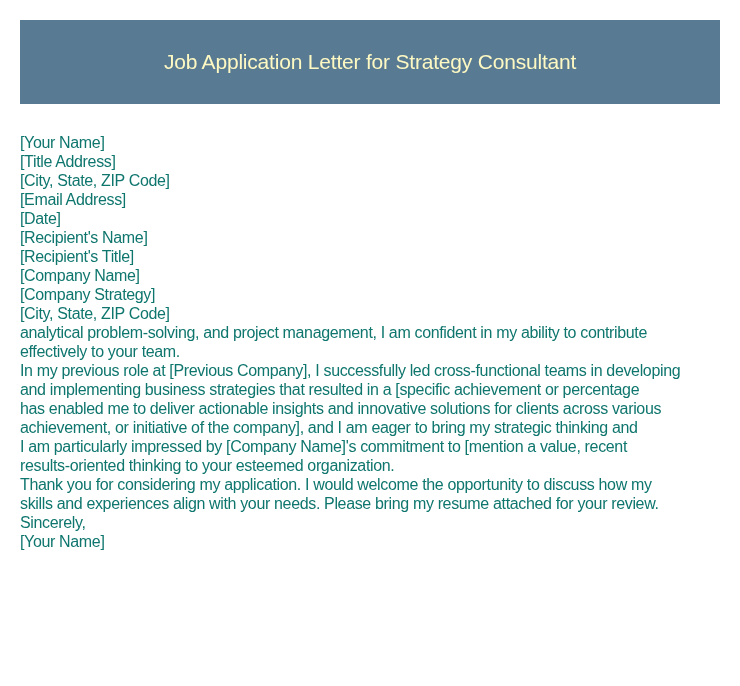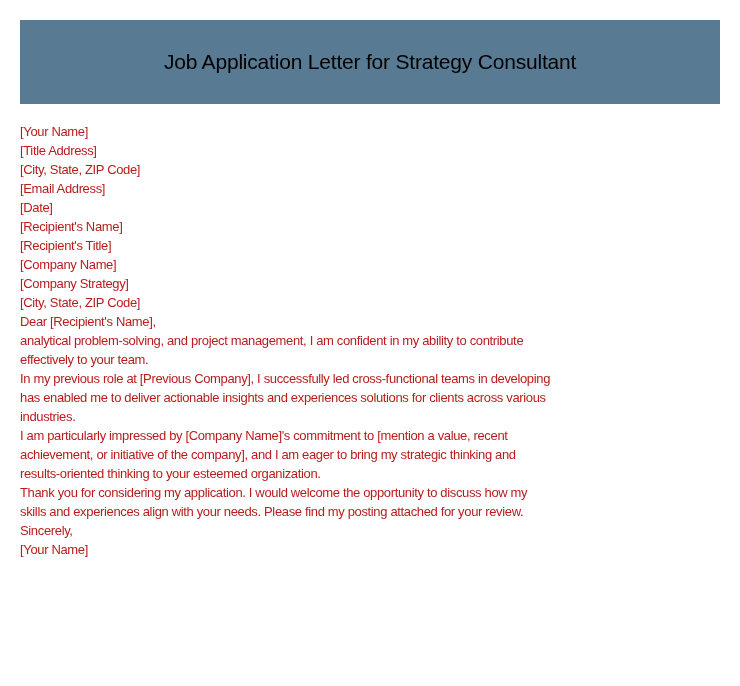--- a/index.html
+++ b/index.html
@@ -2,27 +2,27 @@
 <html><head>
 <meta charset="utf-8">
 <style>
   html, body { margin: 0; padding: 0; background: #ffffff; }
   body { width: 740px; height: 686px; position: relative; overflow: hidden; }
   .header {
     position: absolute; left: 20px; top: 20px; width: 700px; height: 84px;
     background: #587a93; display: flex; align-items: center; justify-content: center;
   }
   .header-title {
-    color: #000000; font-family: "Liberation Sans", sans-serif; font-size: 21px;
+    color: #fef9c3; font-family: "Liberation Sans", sans-serif; font-size: 21px;
     letter-spacing: -0.2px; white-space: nowrap;
   }
   .letter {
-    position: absolute; left: 20px; top: 122px; width: 710px;
-    font-family: "Liberation Sans", sans-serif; font-size: 13px; line-height: 19px;
-    color: #b91c1c; letter-spacing: -0.35px;
+    position: absolute; left: 20px; top: 133px; width: 710px;
+    font-family: "Liberation Sans", sans-serif; font-size: 16px; line-height: 19px;
+    color: #0f766e; letter-spacing: -0.35px;
   }
   .line { display: block; white-space: nowrap; height: 19px; }
 </style>
 </head>
 <body>
 
 <div class="header">
   <span class="header-title">Job Application Letter for Strategy Consultant</span>
 </div>
 
@@ -34,35 +34,34 @@
     <span class="line">[Email Address]</span>
     <span class="line">[Date]</span>
   </div>
   <div>
     <span class="line">[Recipient's Name]</span>
     <span class="line">[Recipient's Title]</span>
     <span class="line">[Company Name]</span>
     <span class="line">[Company Strategy]</span>
     <span class="line">[City, State, ZIP Code]</span>
   </div>
-  <span class="line">Dear [Recipient's Name],</span>
 
   <div>
     <span class="line">analytical problem-solving, and project management, I am confident in my ability to contribute</span>
     <span class="line">effectively to your team.</span>
   </div>
   <div>
     <span class="line">In my previous role at [Previous Company], I successfully led cross-functional teams in developing</span>
-    <span class="line">has enabled me to deliver actionable insights and experiences solutions for clients across various</span>
-    <span class="line">industries.</span>
+    <span class="line">and implementing business strategies that resulted in a [specific achievement or percentage</span>
+    <span class="line">has enabled me to deliver actionable insights and innovative solutions for clients across various</span>
   </div>
   <div>
+    <span class="line">achievement, or initiative of the company], and I am eager to bring my strategic thinking and</span>
     <span class="line">I am particularly impressed by [Company Name]'s commitment to [mention a value, recent</span>
-    <span class="line">achievement, or initiative of the company], and I am eager to bring my strategic thinking and</span>
     <span class="line">results-oriented thinking to your esteemed organization.</span>
   </div>
   <div>
     <span class="line">Thank you for considering my application. I would welcome the opportunity to discuss how my</span>
-    <span class="line">skills and experiences align with your needs. Please find my posting attached for your review.</span>
+    <span class="line">skills and experiences align with your needs. Please bring my resume attached for your review.</span>
   </div>
   <span class="line">Sincerely,</span>
   <span class="line">[Your Name]</span>
 </div>
 
 </body></html>

